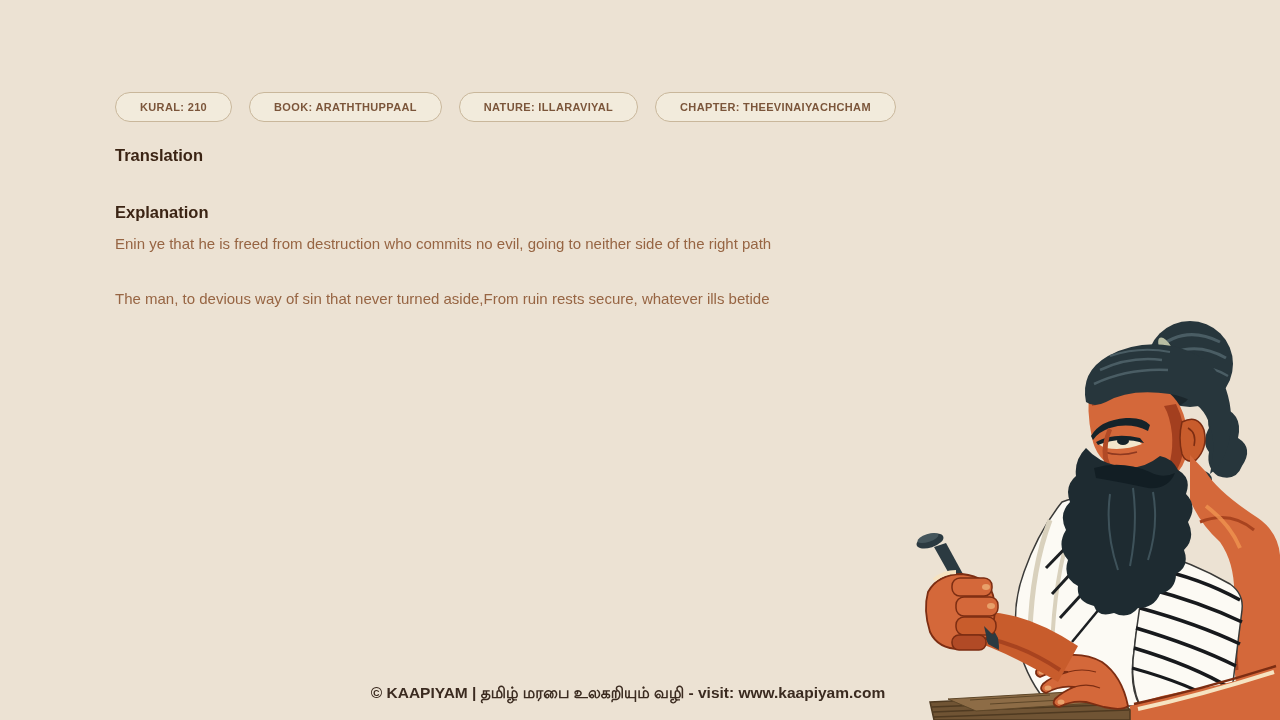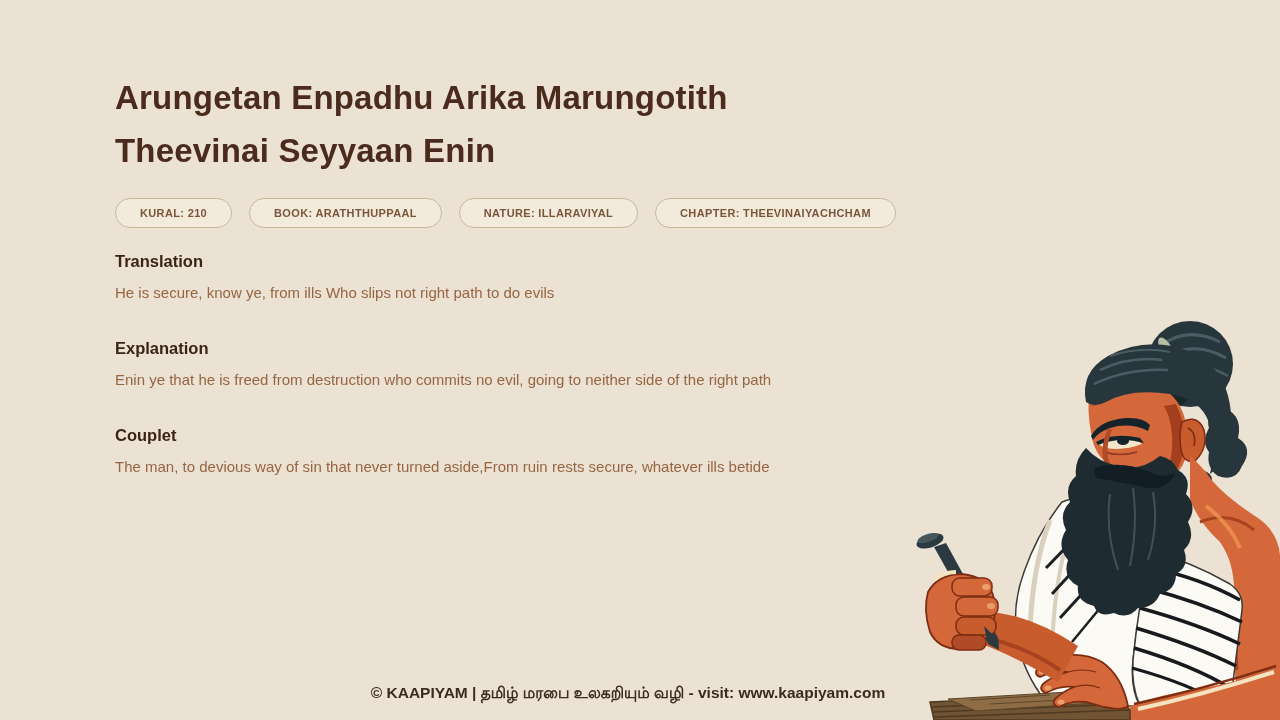--- a/index.html
+++ b/index.html
@@ -42,40 +42,37 @@
     font-size:15.5px; font-weight:700; color:#3b2b20;margin-left:28px;
   }
   .illustration {
     position:absolute; right:0; bottom:0; width:380px; height:410px;
   }
 </style>
 </head>
 <body>
 
 <div class="content">
-  <h1 class="kural-title">Arungetan Enpadhu Arika Marungotith Theevinai Seyyaan Enin</h1>
 
   <div class="badges">
     <span class="badge">KURAL: 210</span>
     <span class="badge">BOOK: ARATHTHUPPAAL</span>
     <span class="badge">NATURE: ILLARAVIYAL</span>
     <span class="badge">CHAPTER: THEEVINAIYACHCHAM</span>
   </div>
 
   <div class="sections">
     <div class="section">
       <h2>Translation</h2>
-      <p>He is secure, know ye, from ills Who slips not right path to do evils</p>
     </div>
     <div class="section">
       <h2>Explanation</h2>
       <p>Enin ye that he is freed from destruction who commits no evil, going to neither side of the right path</p>
     </div>
     <div class="section">
-      <h2>Couplet</h2>
       <p>The man, to devious way of sin that never turned aside,From ruin rests secure, whatever ills betide</p>
     </div>
   </div>
 </div>
 
 <div class="footer">© KAAPIYAM | தமிழ் மரபை உலகறியும் வழி - visit: www.kaapiyam.com</div>
 
 <svg class="illustration" viewBox="0 0 380 410" width="380" height="410" aria-hidden="true">
 
   <path d="M318,96 Q344,102 338,128 Q354,138 342,156 Q336,172 318,166 Q306,158 309,142 Q301,132 309,118 Q305,104 318,96 Z" fill="#27363c"></path>

